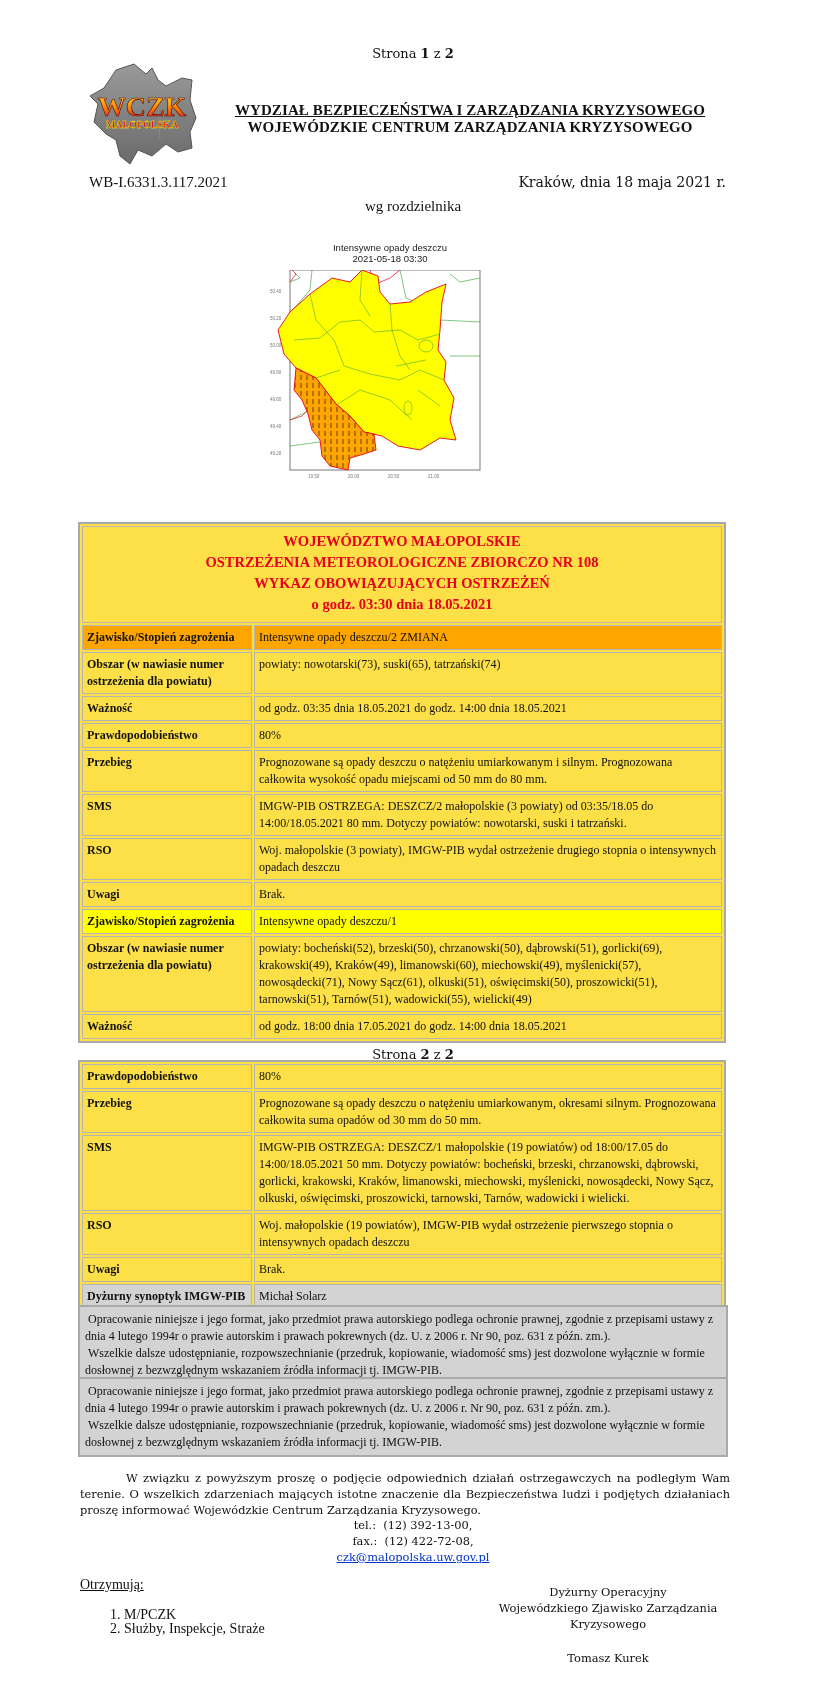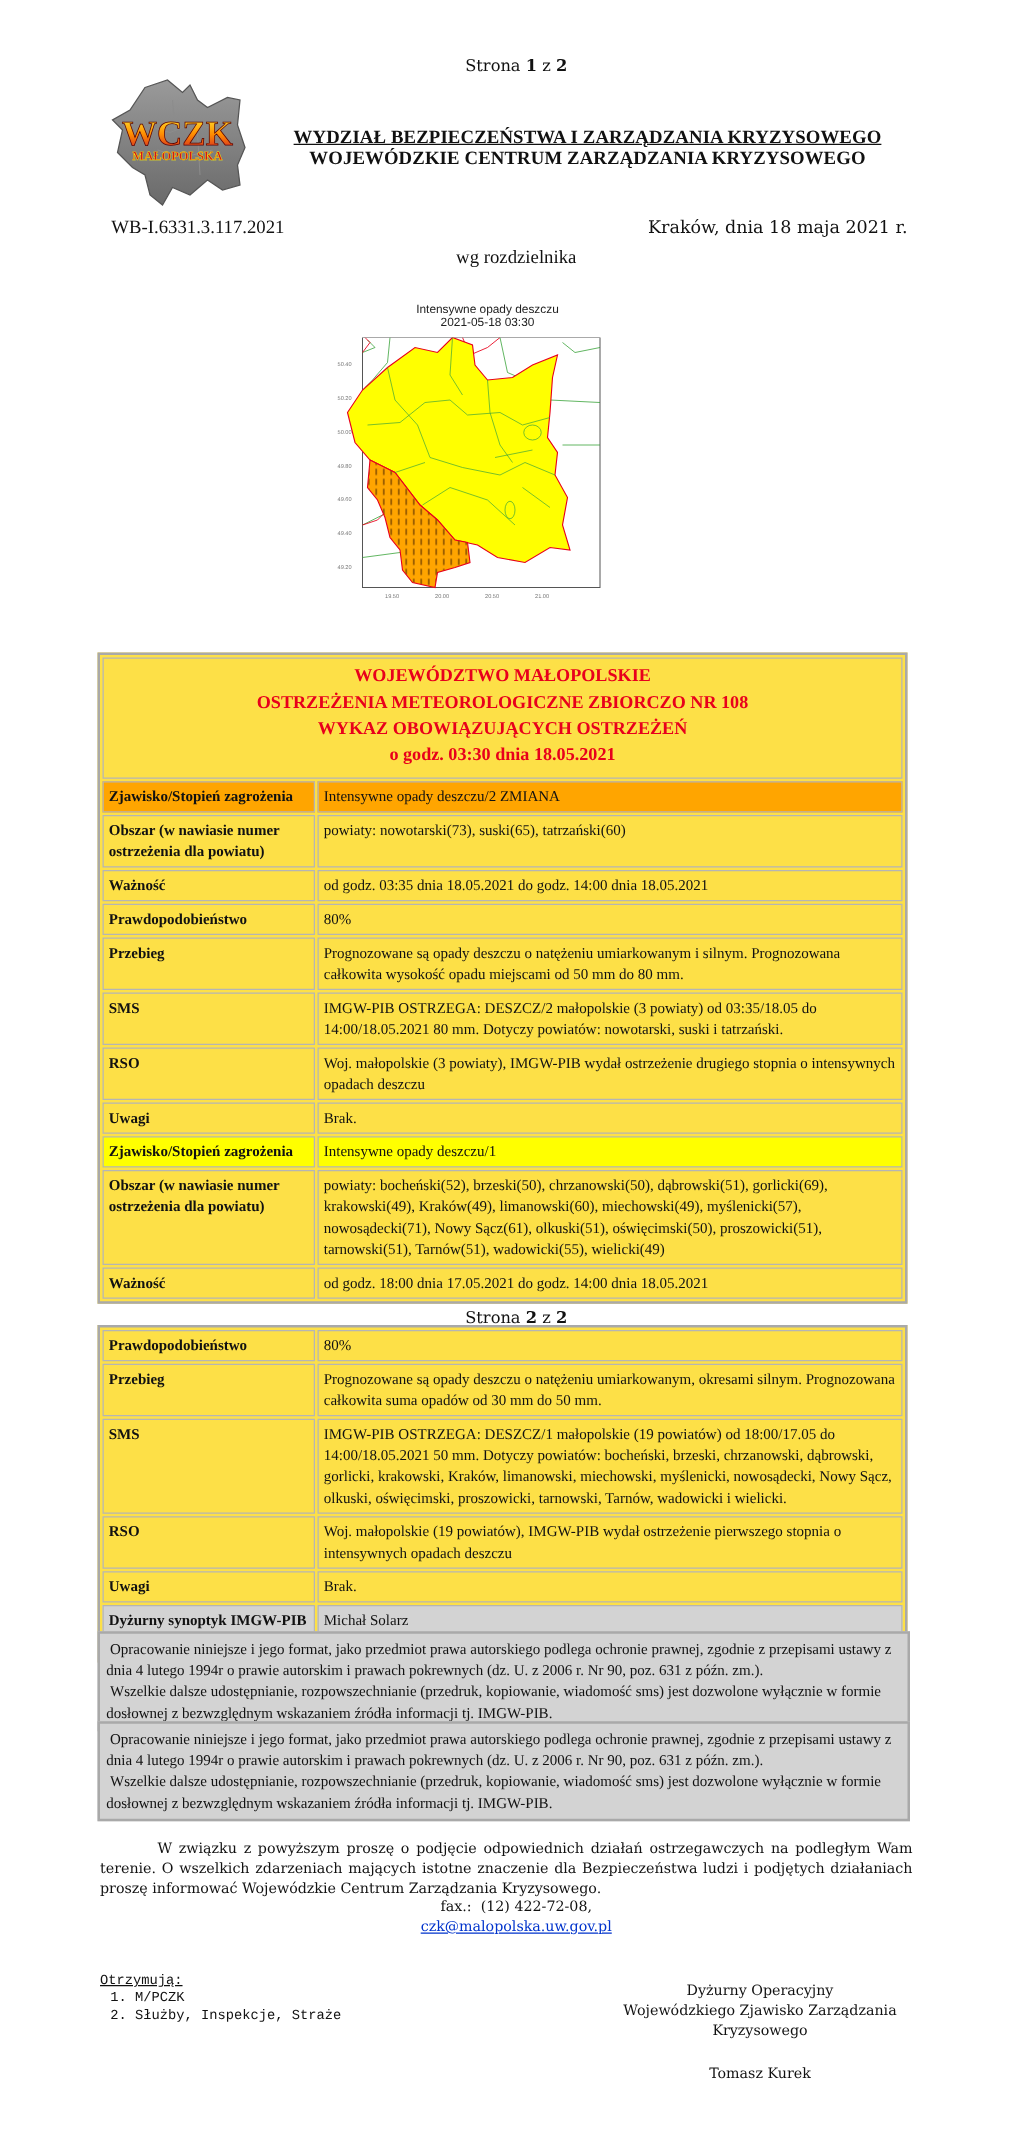--- a/index.html
+++ b/index.html
@@ -25,23 +25,23 @@
   .orange td { background: #ffa500; }
   .yellow td { background: #ffff00; }
   .gray td { background: #d3d3d3; }
   .copyright { background: #d3d3d3; border: 2px solid #a9a9a9; font-size: 12px; line-height: 17px; padding: 4px 5px; }
   .cp1 { left: 78px; top: 1305px; width: 636px; }
   .cp2 { left: 78px; top: 1377px; width: 636px; }
   .closing { left: 80px; top: 1470px; width: 650px; font-family: "DejaVu Serif", serif; font-size: 11.4px; line-height: 16px; text-align: justify; }
   .closing p { margin: 0; text-indent: 46px; }
   .contact { left: 0; width: 826px; top: 1517px; text-align: center; font-family: "DejaVu Serif", serif; font-size: 11.4px; line-height: 16px; }
   .contact a { color: #0033cc; }
-  .recv { left: 80px; top: 1578px; font-family: Liberation Mono, monospace; font-size: 11px; line-height: 14px; }
+  .recv { left: 80px; top: 1578px; font-family: Liberation Serif, serif; font-size: 14px; line-height: 14px; }
   .recv .u { text-decoration: underline; }
-  .recv ol { margin: 0; padding-left: 28px; }
+  .recv ol { margin: 16px; padding-left: 28px; }
   .sign { left: 493px; width: 230px; top: 1584px; text-align: center; font-family: "DejaVu Serif", serif; font-size: 11.4px; line-height: 16px; }
   .sign .name { margin-top: 18px; }
 </style>
 </head>
 <body>
 
 <div class="abs page-num" style="top:46px;">
   <span>Strona</span> <b>1</b> <span>z</span> <b>2</b>
 </div>
 
@@ -123,21 +123,21 @@
       <div>WYKAZ OBOWIĄZUJĄCYCH OSTRZEŻEŃ</div>
       <div>o godz. 03:30 dnia 18.05.2021</div>
     </td>
   </tr>
   <tr class="orange">
     <td class="lbl">Zjawisko/Stopień zagrożenia</td>
     <td>Intensywne opady deszczu/2 ZMIANA</td>
   </tr>
   <tr>
     <td class="lbl">Obszar (w nawiasie numer ostrzeżenia dla powiatu)</td>
-    <td>powiaty: nowotarski(73), suski(65), tatrzański(60)</td>
+    <td>powiaty: nowotarski(73), suski(65), tatrzański(74)</td>
   </tr>
   <tr>
     <td class="lbl">Ważność</td>
     <td>od godz. 03:35 dnia 18.05.2021 do godz. 14:00 dnia 18.05.2021</td>
   </tr>
   <tr>
     <td class="lbl">Prawdopodobieństwo</td>
     <td>80%</td>
   </tr>
   <tr>
@@ -211,20 +211,21 @@
 <div class="abs copyright cp2">
   <div>&nbsp;<span>Opracowanie niniejsze i jego format, jako przedmiot prawa autorskiego podlega ochronie prawnej, zgodnie z przepisami ustawy z dnia 4 lutego 1994r o prawie autorskim i prawach pokrewnych (dz. U. z 2006 r. Nr 90, poz. 631 z późn. zm.).</span></div>
   <div>&nbsp;<span>Wszelkie dalsze udostępnianie, rozpowszechnianie (przedruk, kopiowanie, wiadomość sms) jest dozwolone wyłącznie w formie dosłownej z bezwzględnym wskazaniem źródła informacji tj. IMGW-PIB.</span></div>
 </div>
 
 <div class="abs closing">
   <p>W związku z powyższym proszę o podjęcie odpowiednich działań ostrzegawczych na podległym Wam terenie. O wszelkich zdarzeniach mających istotne znaczenie dla Bezpieczeństwa ludzi i podjętych działaniach proszę informować Wojewódzkie Centrum Zarządzania Kryzysowego.</p>
 </div>
 
 <div class="abs contact">
+  <div style="white-space:pre;">tel.:  (12) 392-13-00,</div>
   <div style="white-space:pre;">fax.:  (12) 422-72-08,</div>
   <a href="#">czk@malopolska.uw.gov.pl</a>
 </div>
 
 <div class="abs recv">
   <div class="u">Otrzymują:</div>
   <ol>
     <li>M/PCZK</li>
     <li>Służby, Inspekcje, Straże</li>
   </ol>

